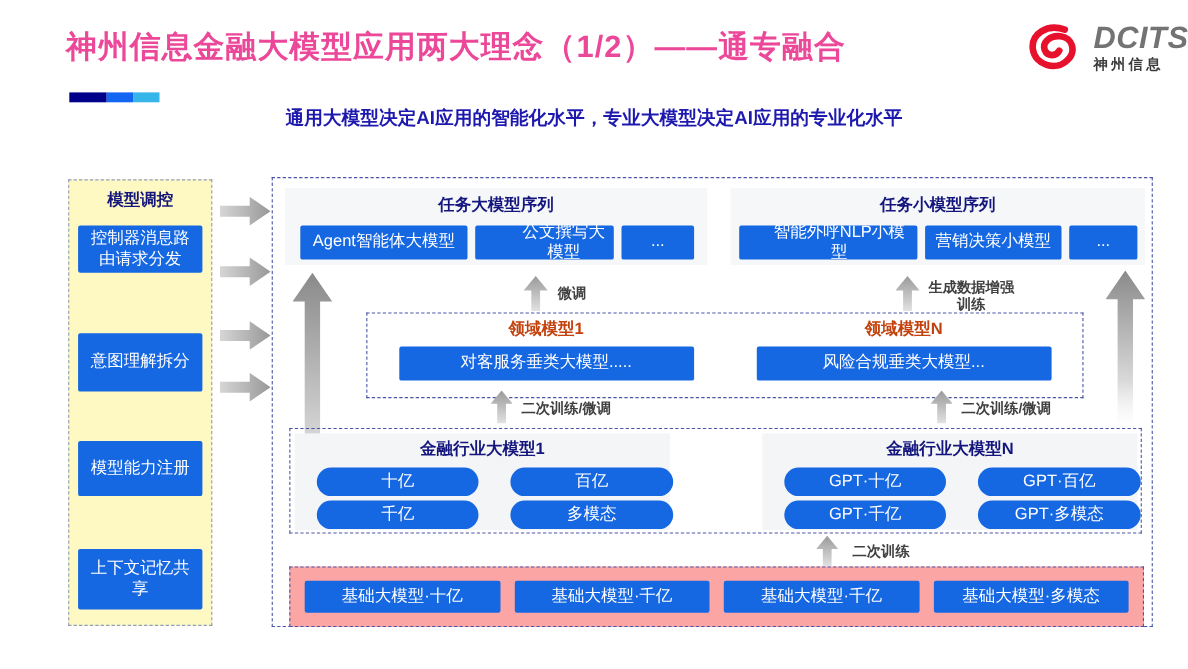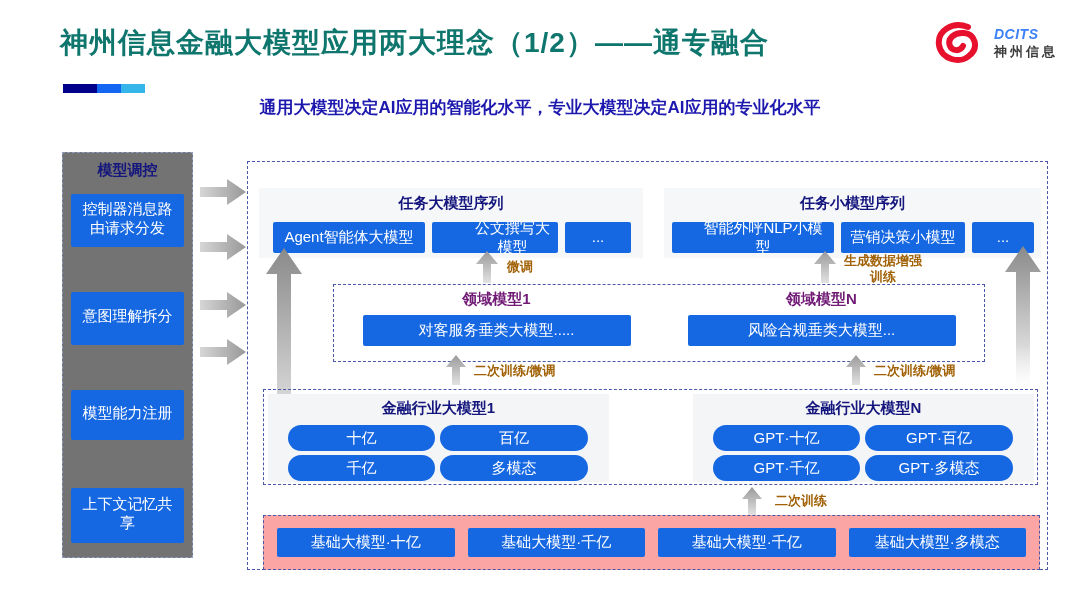--- a/index.html
+++ b/index.html
@@ -1,80 +1,80 @@
 <!DOCTYPE html>
 <html><head>
 <meta charset="utf-8">
 <style>
   html,body{margin:0;padding:0;background:#ffffff;}
   body{width:1080px;height:608px;position:relative;overflow:hidden;
        font-family:"Liberation Sans",sans-serif;}
   .abs{position:absolute;}
 
   
-  .title{left:60px;top:24px;font-size:28px;font-weight:bold;color:#0f766e;letter-spacing:1px;}
+  .title{left:60px;top:24px;font-size:28px;font-weight:bold;color:#ec4899;letter-spacing:1px;}
   .color-bar{left:63px;top:84px;display:flex;height:9px;}
   .color-bar span{display:block;height:9px;}
   .cb1{width:34px;background:#00008b;}
   .cb2{width:24px;background:#1266f1;}
   .cb3{width:24px;background:#35b5ea;}
   .subtitle{left:0;right:0;top:96px;text-align:center;font-size:17px;font-weight:bold;color:#1d18ae;}
 
   
   .logo{left:932px;top:20px;display:flex;align-items:center;gap:6px;}
   .logo-text{display:flex;flex-direction:column;line-height:1.05;}
-  .logo-brand{font-size:14px;font-weight:900;font-style:italic;color:#3b82f6;letter-spacing:.5px;}
+  .logo-brand{font-size:28px;font-weight:900;font-style:italic;color:#737373;letter-spacing:.5px;}
   .logo-company{font-size:13px;font-weight:bold;color:#3a3a3a;letter-spacing:3px;margin-top:3px;}
 
   
-  .sidebar{left:62px;top:152px;width:131px;height:406px;background:#737373;
-           border:1px dashed #8f9ec0;box-sizing:border-box;font-family:Liberation Mono, monospace;}
+  .sidebar{left:62px;top:163px;width:131px;height:406px;background:#fef9c3;
+           border:1px dashed #8f9ec0;box-sizing:border-box;}
   .sidebar-header{position:absolute;left:0;right:0;top:8px;text-align:center;
                   font-size:15px;font-weight:bold;color:#14167d;}
   .side-btn{position:absolute;left:8px;right:8px;}
-  .sb1{top:41px;height:53px;}
+  .sb1{top:41px;height:43px;}
   .sb2{top:139px;height:53px;}
   .sb3{top:237px;height:50px;}
   .sb4{top:335px;height:55px;}
 
   .blue-btn{background:#1567e2;color:#ffffff;display:flex;align-items:center;justify-content:center;
             text-align:center;font-size:15px;line-height:1.25;border-radius:2px;box-sizing:border-box;
             padding:2px 5px;}
 
   
   .main-box{left:247px;top:161px;width:801px;height:409px;border:1px dashed #4a57a8;box-sizing:border-box;}
 
-  .panel{position:absolute;background:#f6f7f9;margin-top:17px;}
+  .panel{position:absolute;background:#f6f7f9;}
   .panel-header{position:absolute;left:0;right:0;top:6px;text-align:center;
                 font-size:15px;font-weight:bold;color:#14167d;}
   .p-task-large{left:11px;top:9px;width:384px;height:70px;}
   .p-task-small{left:416px;top:9px;width:377px;height:70px;}
   .btn-row{position:absolute;top:34px;display:flex;gap:7px;}
   .row-large{left:14px;justify-content:space-between;}
   .row-small{left:8px;}
   .btn-row .blue-btn{height:31px;}
   .w152{width:152px;} .w126{width:126px;padding-left:40px;} .w66{width:66px;}
   .w162{width:162px;padding-left:25px;} .w124{width:124px;} .w62{width:62px;}
 
-  .gray-label{position:absolute;font-size:13px;font-weight:bold;color:#a16207;line-height:1.2;}
+  .gray-label{position:absolute;font-size:13px;font-weight:bold;color:#404040;line-height:1.2;}
 
   
   .domain-box{left:85px;top:122px;width:652px;height:78px;border:1px dashed #4a57a8;
               box-sizing:border-box;display:flex;background:#ffffff;}
   .domain-half{flex:1;position:relative;}
   .domain-header{position:absolute;left:0;right:0;top:5px;text-align:center;
-                 font-size:15px;font-weight:bold;color:#701a75;}
+                 font-size:15px;font-weight:bold;color:#c2410c;}
   .domain-btn{position:absolute;left:50%;transform:translateX(-50%);top:30px;width:268px;height:31px;}
 
   
   .industry-box{left:15px;top:227px;width:775px;height:96px;border:1px dashed #4a57a8;box-sizing:border-box;}
   .ind-panel{position:absolute;top:4px;width:341px;height:88px;background:#f4f5f7;}
   .ind-left{left:4px;} .ind-right{left:429px;}
   .ind-btn{position:absolute;height:26px;border-radius:13px;}
-  .col1{left:20px;width:147px;} .col2{left:172px;width:148px;}
+  .col1{left:20px;width:147px;} .col2{left:196px;width:148px;}
   .row1{top:31px;} .row2{top:61px;}
 
   
   .foundation-box{left:15px;top:353px;width:777px;height:55px;border:1px dashed #4a57a8;
                   box-sizing:border-box;background:#fca5a5;}
   .foundation-row{position:absolute;left:13px;right:13px;top:12px;bottom:12px;display:flex;gap:13px;}
   .foundation-row .blue-btn{flex:1;}
 
   svg{display:block;}
 </style>

